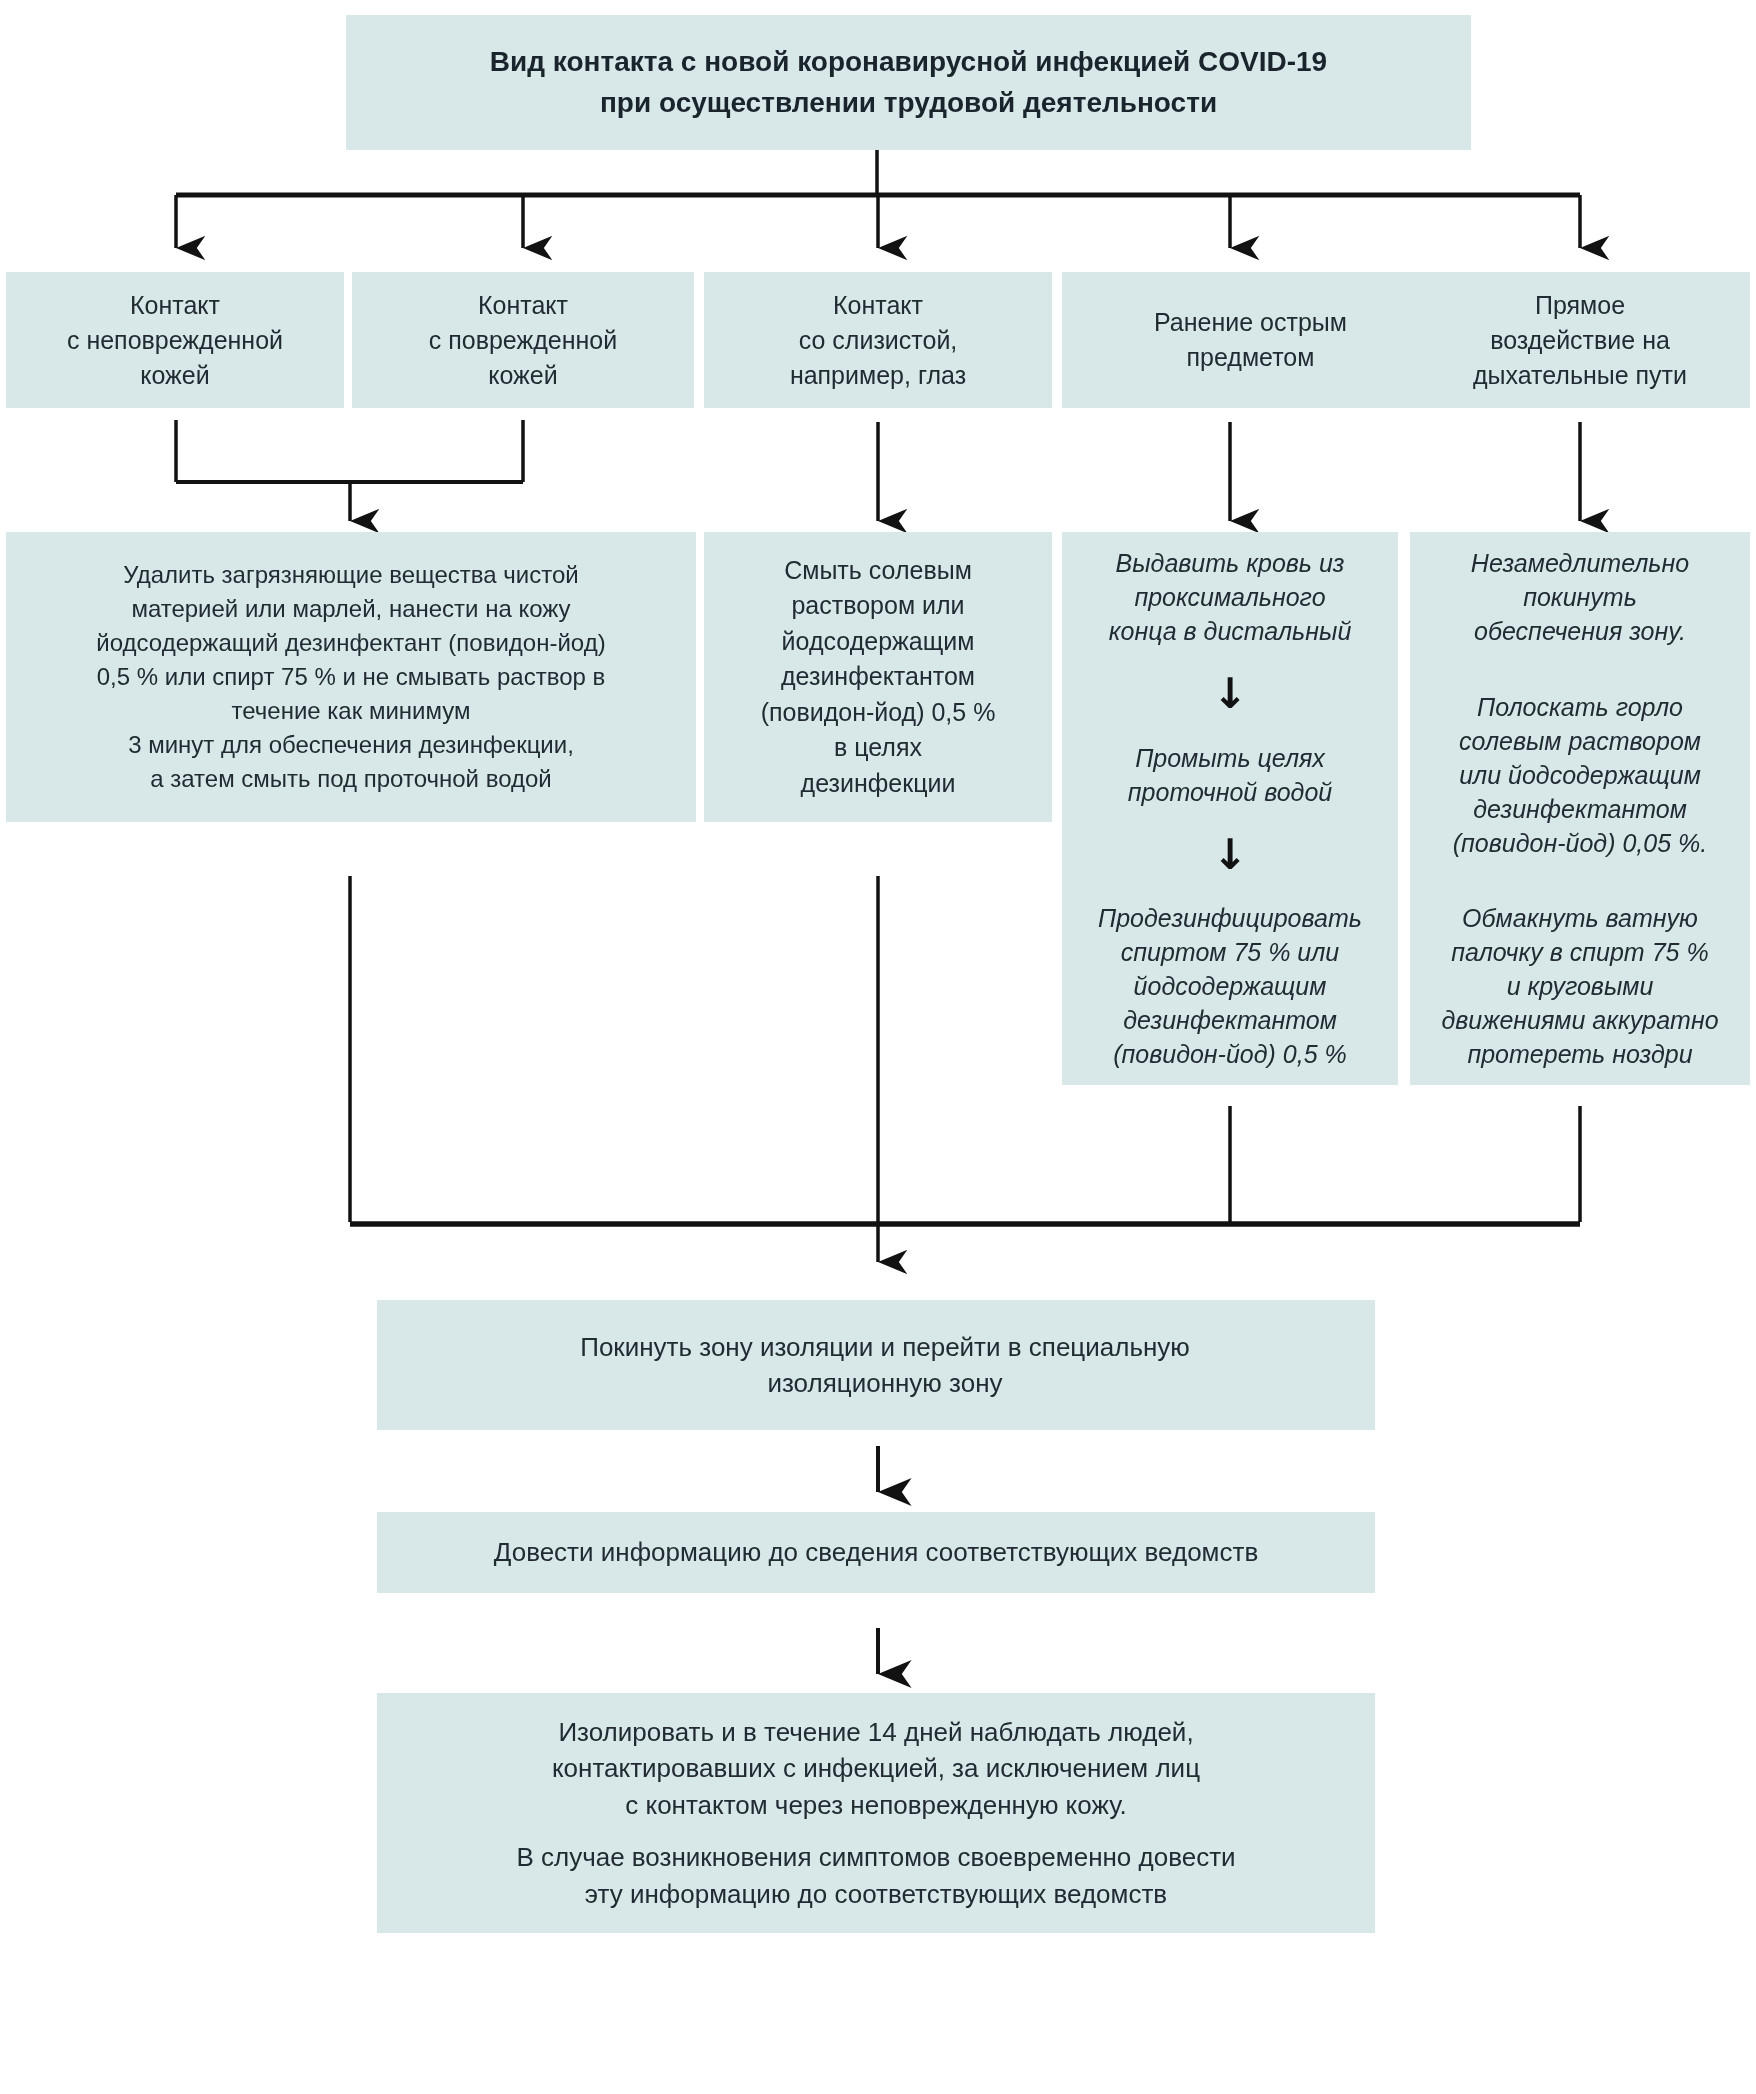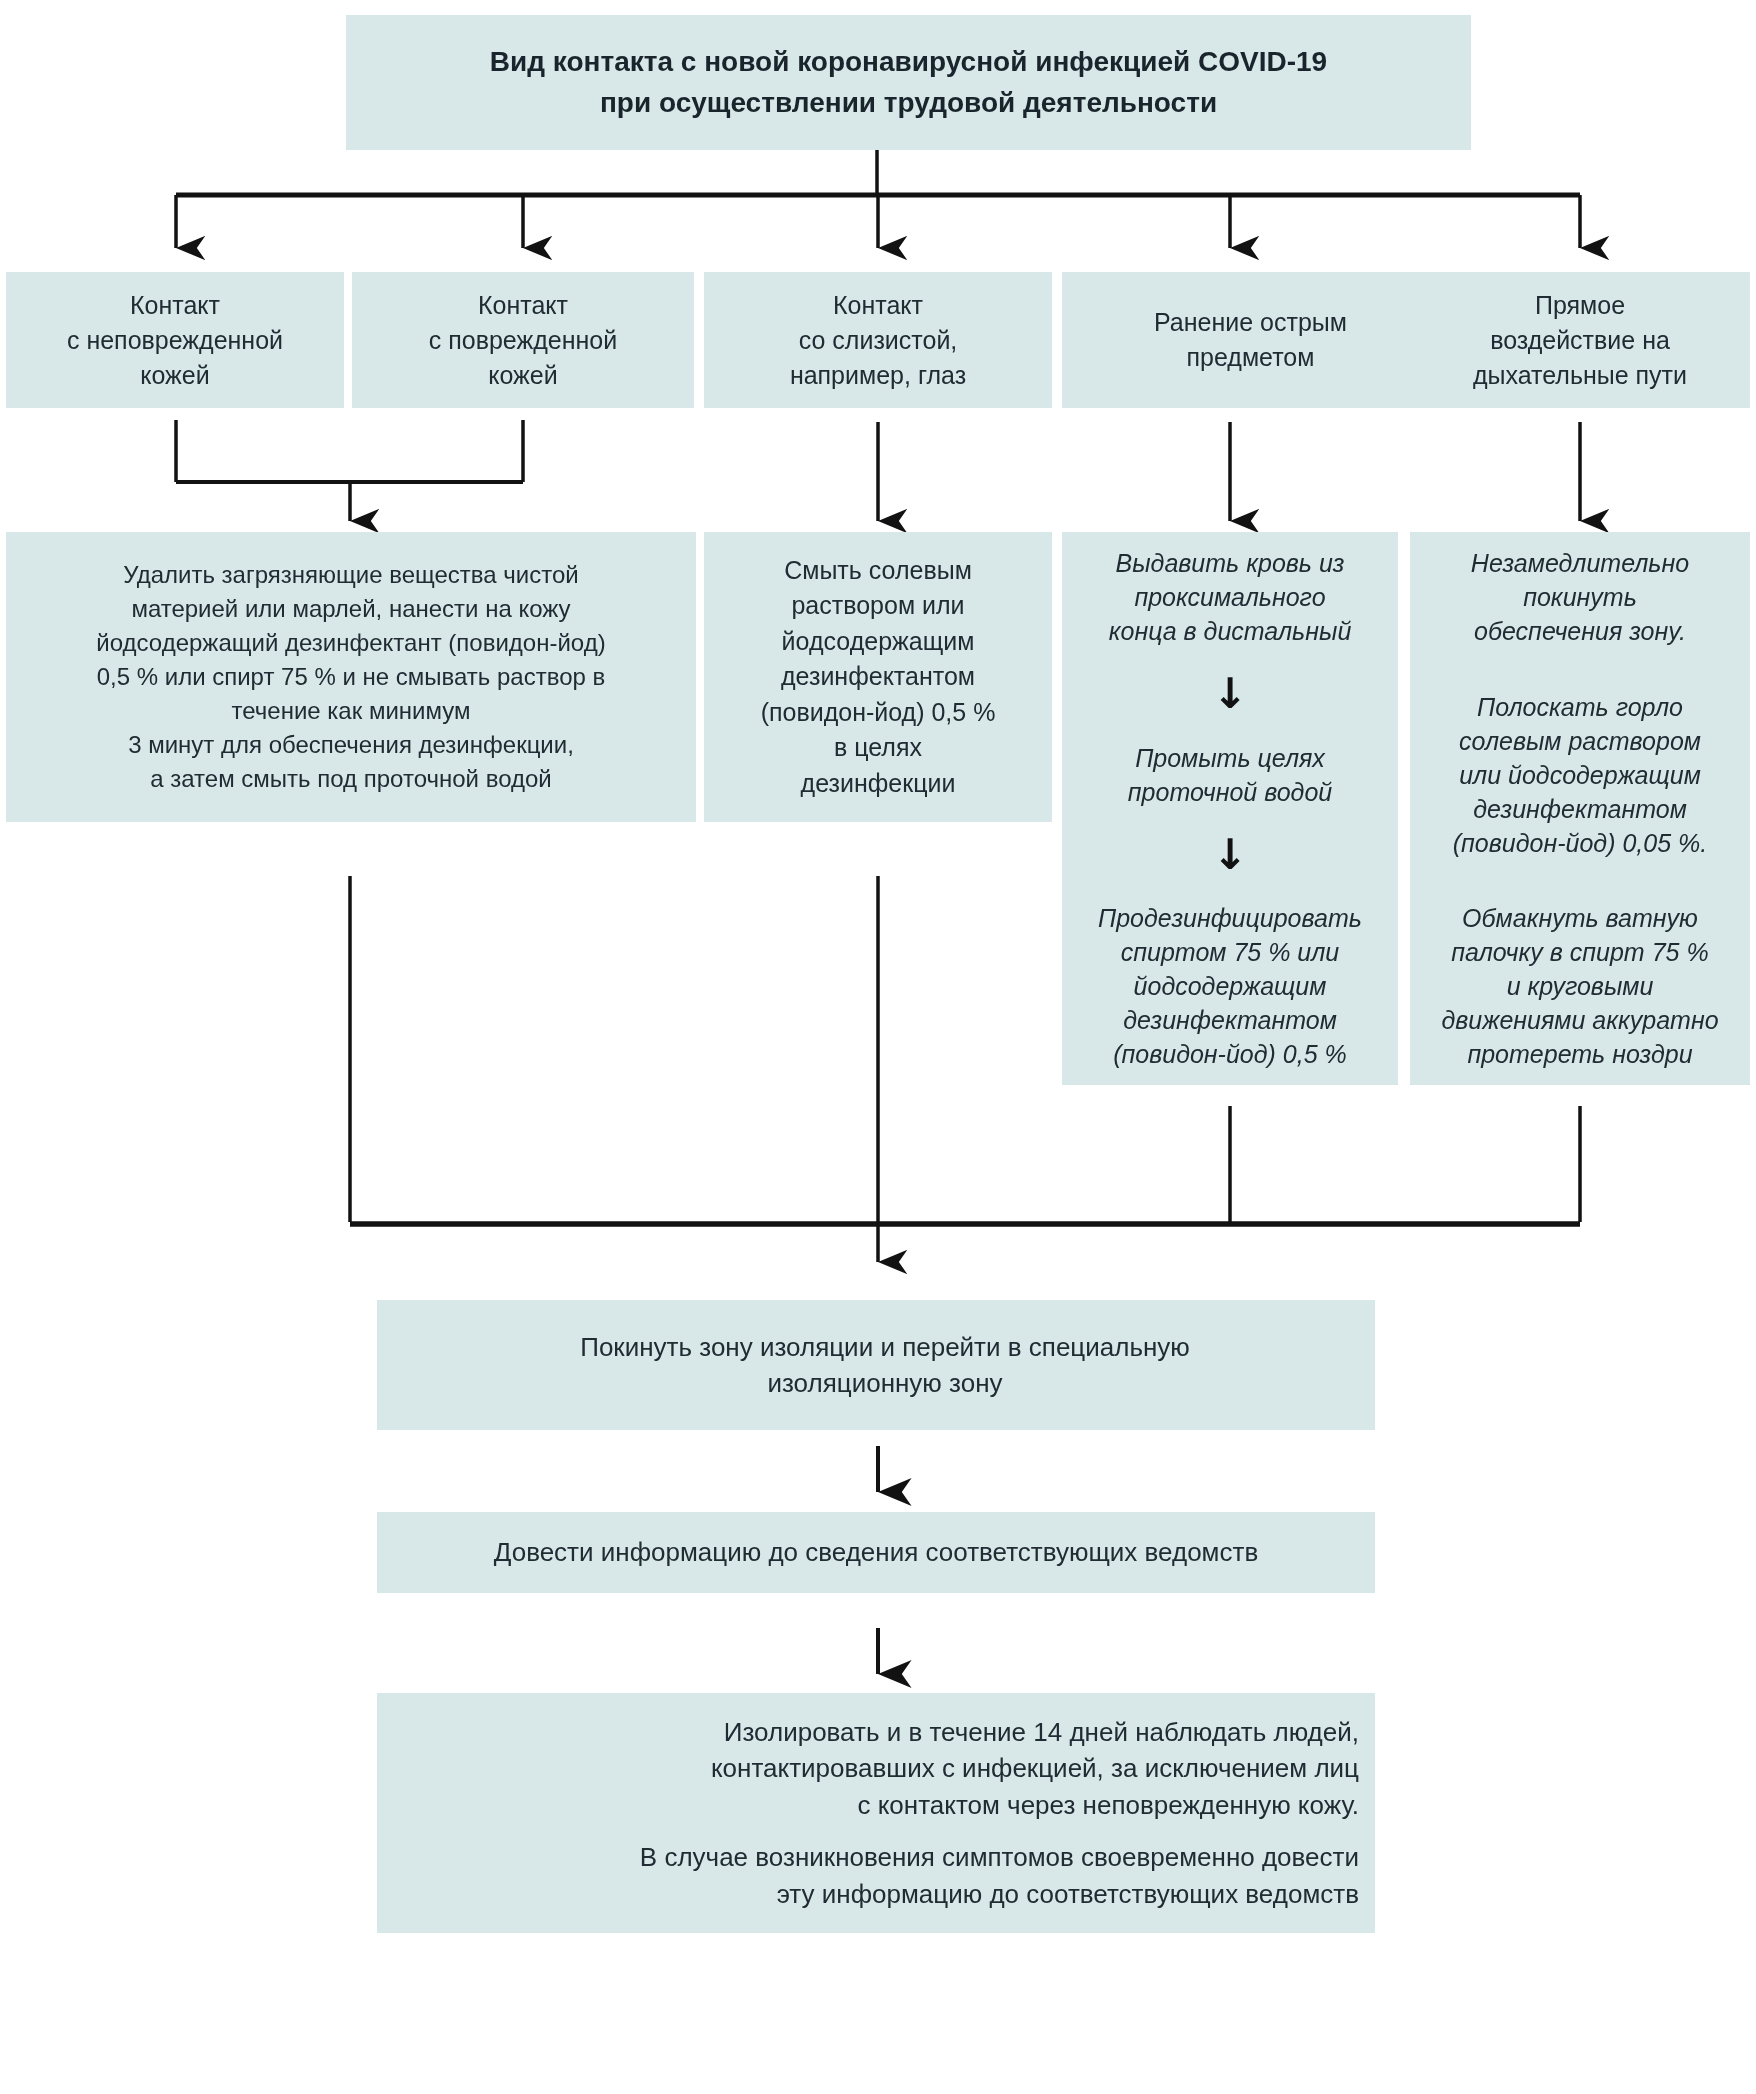--- a/index.html
+++ b/index.html
@@ -55,21 +55,21 @@
   .step-arrow{
     font-family:"DejaVu Sans",sans-serif;
     font-size:42px;font-weight:bold;line-height:0.8;
     color:var(--line-color);
   }
   .wide-box{left:377px;width:998px;font-size:26px;line-height:1.4;}
   .leave-box{top:1300px;height:130px;padding-left:18px;}
   .inform-box{top:1512px;height:81px;}
   .final-box{
     top:1693px;height:240px;
-    flex-direction:column;gap:16px;padding:10px 16px;text-align:right;
+    flex-direction:column;gap:16px;padding:10px 16px;
   }
 </style>
 </head>
 <body>
 
 <div class="canvas">
 
   <svg class="connectors" width="1756" height="2094" viewBox="0 0 1756 2094">
     <defs>
       <marker id="arrow" viewBox="0 0 10 12" refX="5" refY="12" markerWidth="7" markerHeight="8.4" orient="auto-start-reverse">

